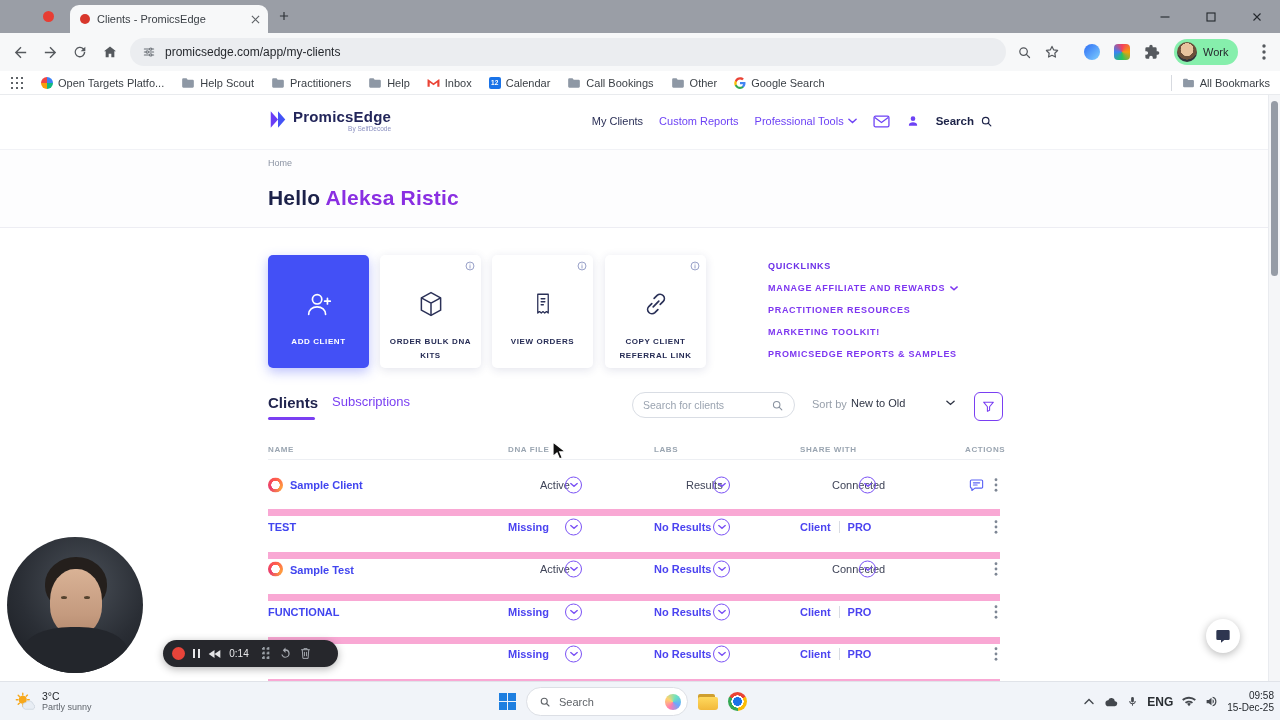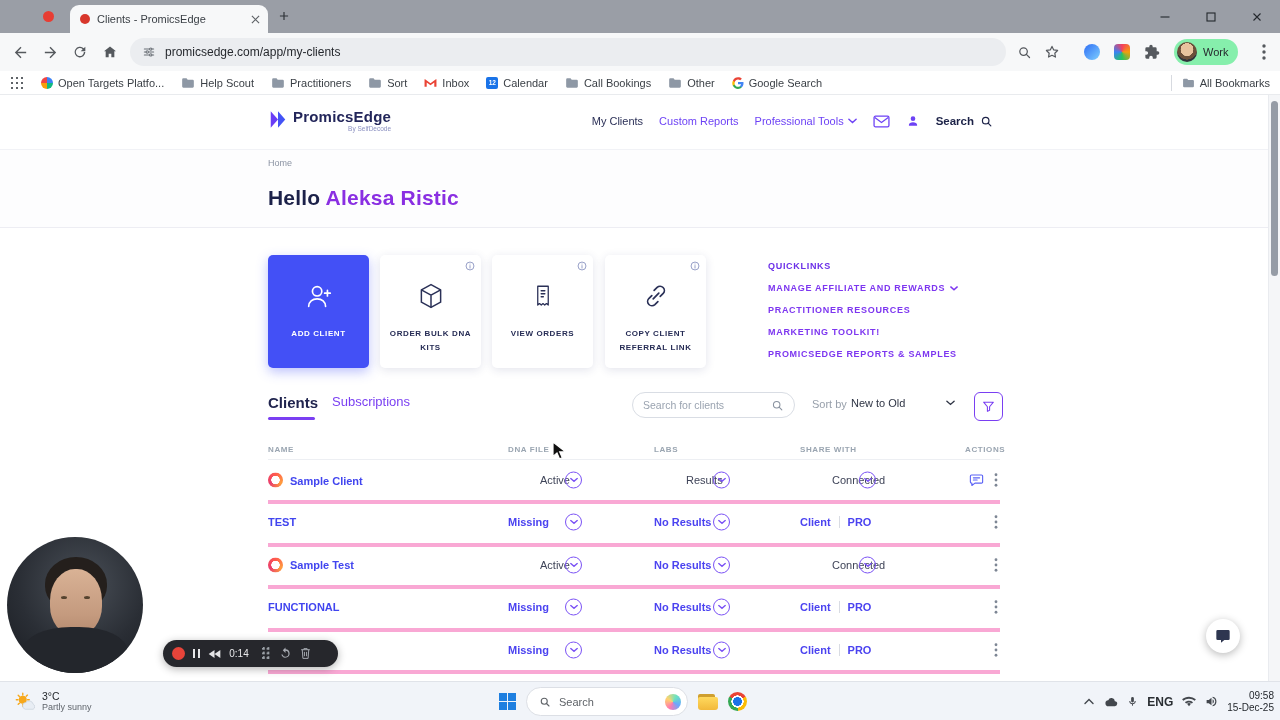--- a/index.html
+++ b/index.html
@@ -50,21 +50,21 @@
   .nav-link { font-size:11px; color:#6d42f5; display:flex; align-items:center; gap:4px; }
   .nav-link.active { color:#2b3057; }
   .nav-icon { color:#6d42f5; display:grid; place-items:center; }
   .nav-search { display:flex; align-items:center; gap:6px; font-size:11.5px; font-weight:700; color:#1d2348; }
 
   .hero { position:absolute; top:55px; left:0; width:100%; height:78px; background:#fdfdfe; border-bottom:1px solid #ededf3; }
   .breadcrumb { position:absolute; left:268px; top:8px; font-size:9px; color:#8b93a3; }
   .greeting { position:absolute; left:268px; top:36px; font-size:21px; font-weight:700; color:#1c2149; letter-spacing:.2px; }
   .g-name { color:#8a2fe2; }
 
-  .card { position:absolute; top:160px; width:101px; height:113px; background:#fff; border-radius:5px; box-shadow:0 2px 10px rgba(35,45,105,.13); display:flex; flex-direction:column; align-items:center; padding-top:24px; gap:14px; }
+  .card { position:absolute; top:160px; width:101px; height:113px; background:#fff; border-radius:5px; box-shadow:0 2px 10px rgba(35,45,105,.13); display:flex; flex-direction:column; align-items:center; padding-top:32px; gap:14px; }
   .card-blue { background:#4350f6; box-shadow:0 4px 12px rgba(67,80,246,.35); }
   .card-icon { color:#2a3057; height:34px; display:flex; align-items:center; }
   .card-blue .card-icon { color:#fff; }
   .card-label { font-size:8px; font-weight:700; letter-spacing:.6px; color:#262c55; text-align:center; line-height:1.7; padding:0 6px; }
   .card-blue .card-label { color:#fff; }
   .info-icon { position:absolute; top:6px; right:6px; color:#98a0c8; }
 
   .quicklinks { position:absolute; left:768px; top:166px; display:flex; flex-direction:column; }
   .ql-title, .ql-item { font-size:9px; font-weight:700; letter-spacing:.7px; color:#7d36f0; line-height:11px; margin-bottom:11px; display:flex; align-items:center; gap:5px; }
   .ql-title { color:#6b2fe8; }
@@ -79,21 +79,21 @@
   .cs-icon { color:#8a93a0; }
 
   .sort-label { position:absolute; left:812px; top:303px; font-size:11px; color:#98a0ab; }
   .sort-select { position:absolute; left:851px; top:302px; width:104px; display:flex; justify-content:space-between; align-items:center; }
   .sort-value { font-size:11px; color:#2f3545; }
   .sort-caret { color:#2f3545; }
   .filter-btn { position:absolute; left:974px; top:297px; width:29px; height:29px; border:1.6px solid #7a3ff2; border-radius:6px; display:grid; place-items:center; color:#7a3ff2; }
 
   .clients-table { position:absolute; left:268px; top:350px; width:732px; height:236px; }
   .th { position:absolute; top:0; font-size:8px; font-weight:700; letter-spacing:.6px; color:#9aa5b1; }
-  .trow { position:absolute; left:0; width:732px; height:45px; border-bottom:4px solid #f9a8d4; }
+  .trow { position:absolute; left:0; width:732px; height:57px; border-bottom:7px solid #f9a8d4; }
   .trow.first { border-top:1px solid #edeff3; }
   .cell { position:absolute; top:50%; transform:translateY(-50%); }
   .name-cell { left:0; display:flex; align-items:center; gap:7px; }
   .client-name { font-size:11px; font-weight:700; color:#4145ef; }
   .avatar-ring { width:15px; height:15px; border-radius:50%; background:radial-gradient(circle, #fff 0 4px, transparent 4.4px), conic-gradient(#ff5a4e,#ff9e3d,#e93d6d,#ff5a4e); flex:none; }
   .status-dark { font-size:11px; color:#3f4458;margin-left:32px; }
   .status-accent { font-size:11px; font-weight:700; color:#4b43f0; }
   .chev { width:17px; height:17px; border-radius:50%; border:1.4px solid #7b52f5; color:#7b52f5; display:grid; place-items:center; }
   .dna-t{left:240px} .dna-c{left:297px} .labs-t{left:386px} .labs-c{left:445px} .share-t{left:532px} .share-c{left:591px}
   .clientpro { left:532px; display:flex; align-items:center; gap:8px; }
@@ -272,21 +272,21 @@
           </svg>
         </span>
         <span>Practitioners</span>
       </span>
     <span class="bm">
         <span class="folder-bm">
           <svg width="14" height="12" viewBox="0 0 24 20" fill="currentColor">
             <path d="M2 4a2 2 0 0 1 2-2h5.5l2 2.5H20a2 2 0 0 1 2 2V16a2 2 0 0 1-2 2H4a2 2 0 0 1-2-2z"></path>
           </svg>
         </span>
-        <span>Sort</span>
+        <span>Help</span>
       </span>
     <span class="bm">
         <span>
           <svg width="13" height="10" viewBox="0 0 24 18">
             <path fill="#ea4335" d="M22 2l-10 7.5L2 2H1v14h4V8l7 5 7-5v8h4V2z"></path>
           </svg>
         </span>
         <span>Inbox</span>
       </span>
     <span class="bm">

